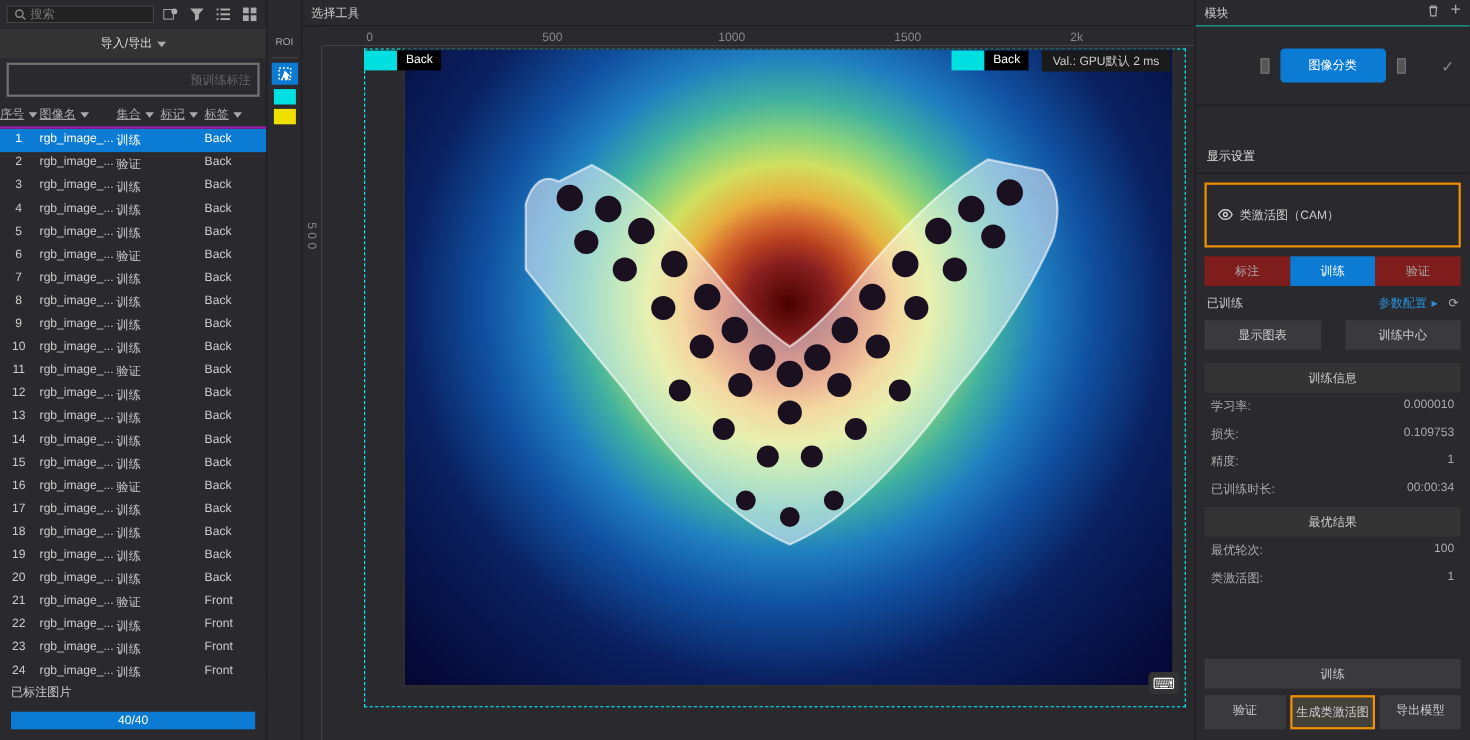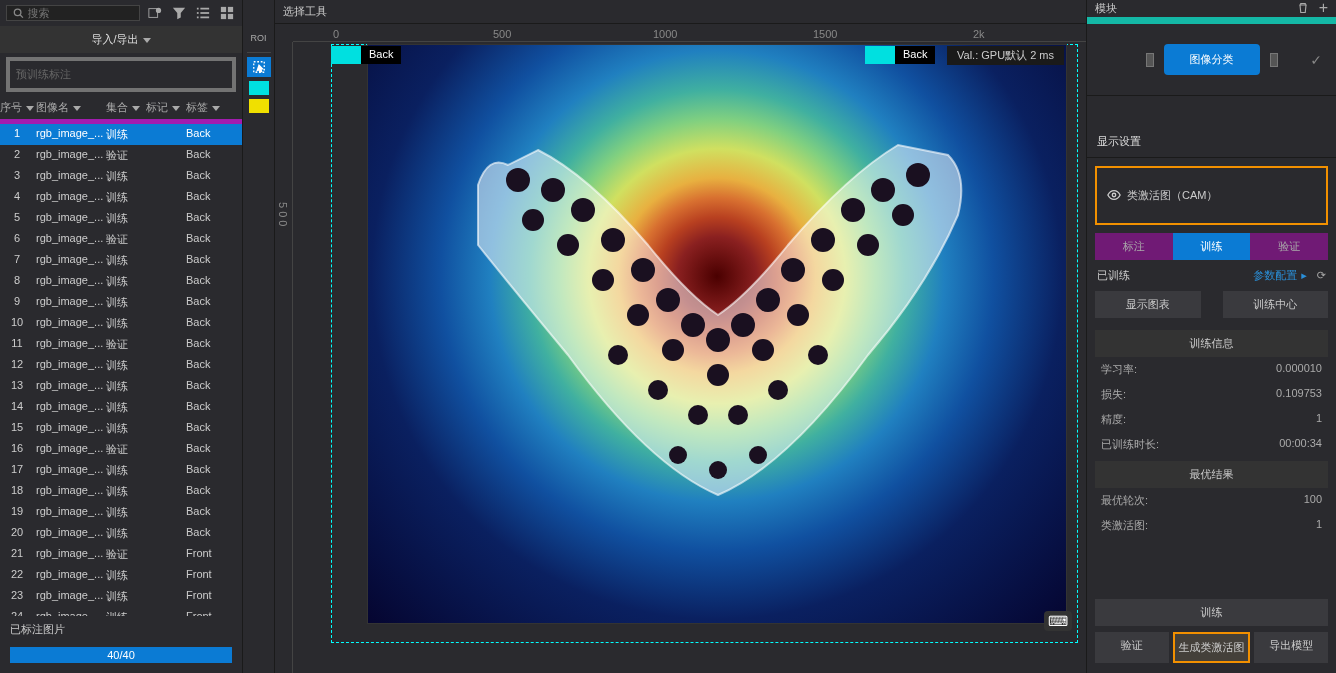--- a/index.html
+++ b/index.html
@@ -5,22 +5,22 @@
 * { margin: 0; padding: 0; box-sizing: border-box; font-family: "Microsoft YaHei", Arial, sans-serif; font-size: 11px; }
 body { background: #2a2a2e; color: #ccc; display: flex; height: 673px; width: 1336px; overflow: hidden; }
 
 
 .left-panel { width: 243px; background: #2a2a2e; border-right: 1px solid #1a1a1a; display: flex; flex-direction: column; }
 .search-row { display: flex; align-items: center; padding: 4px 6px; gap: 6px; }
 .search-box { flex: 1; background: #222; border: 1px solid #444; height: 16px; display: flex; align-items: center; padding: 0 6px; color: #888; }
 .search-box svg { width: 12px; height: 12px; margin-right: 4px; }
 .icon-btn { width: 18px; height: 18px; display: flex; align-items: center; justify-content: center; cursor: pointer; color: #aaa; }
 .import-export { background: #333; text-align: center; padding: 6px; color: #ddd; cursor: pointer; }
-.pretrain-btn { background: #2a2a2e; text-align: left; padding: 6px; color: #666; margin: 4px 6px; border: 4px solid #737373; }
-.table-header { display: flex; padding: 4px 0; border-bottom: 5px solid #a21caf; color: #aaa; }
+.pretrain-btn { background: #2a2a2e; text-align: right; padding: 6px; color: #666; margin: 4px 6px; border: 2px solid #737373; }
+.table-header { display: flex; padding: 4px 0; border-bottom: 2px solid #a21caf; color: #aaa; text-decoration: underline; }
 .col-idx { width: 34px; text-align: center; }
 .col-name { width: 72px; padding-left: 2px; }
 .col-set { width: 40px; }
 .col-mark { width: 40px; }
 .col-tag { width: 50px; text-align: left; }
 .table-body { flex: 1; overflow-y: auto; }
 .table-row { display: flex; padding: 3px 0; color: #ccc; cursor: pointer; }
 .table-row.selected { background: #0b7bd4; color: #fff; }
 .footer-label { padding: 6px 10px; background: #2a2a2e; color: #ccc; }
 .progress-container { padding: 4px 10px 10px; }
@@ -45,29 +45,29 @@
 .selection-box { position: absolute; border: 1px dashed #0ff; left: 38px; top: 2px; right: 8px; bottom: 30px; }
 .image-box { position: absolute; left: 74px; top: 2px; width: 700px; height: 580px; background: radial-gradient(ellipse at 50% 40%, #4a0000 0%, #8a2020 8%, #b84020 12%, #d87030 16%, #e8b040 20%, #d0e060 26%, #80d080 32%, #40b0a0 38%, #2080c0 46%, #1050a0 56%, #0a2060 70%, #050530 100%); border: 1px solid #333; }
 .tag-pill { position: absolute; display: flex; height: 18px; }
 .tag-color { width: 30px; }
 .tag-text { background: #000; color: #fff; padding: 2px 8px; }
 .val-text { position: absolute; color: #ccc; background: #1a1a1a; padding: 2px 10px; }
 .kbd-icon { position: absolute; right: 14px; bottom: 42px; width: 28px; height: 20px; background: #333; border-radius: 4px; display: flex; align-items: center; justify-content: center; color: #fff; font-size: 14px; }
 
 
 .right-panel { width: 250px; background: #2a2a2e; border-left: 1px solid #1a1a1a; display: flex; flex-direction: column; }
-.right-header { display: flex; align-items: center; justify-content: space-between; padding: 4px 8px; background: #2a2a2e; border-bottom: 7px solid #14b8a6; height: 24px; }
+.right-header { display: flex; align-items: center; justify-content: space-between; padding: 4px 8px; background: #2a2a2e; border-bottom: 1px solid #14b8a6; height: 24px; }
 .right-header-icons { display: flex; gap: 10px; color: #aaa; }
 .module-block { padding: 20px 8px; display: flex; align-items: center; justify-content: center; gap: 10px; border-bottom: 1px solid #1a1a1a; position: relative; }
 .module-btn { background: #0b7bd4; color: #fff; padding: 8px 26px; border-radius: 4px; cursor: pointer; }
 .handle { width: 8px; height: 14px; background: #555; border: 1px solid #777; }
 .section-title { padding: 8px 10px; background: #2a2a2e; color: #ddd; border-bottom: 1px solid #1a1a1a; }
 .cam-btn { margin: 8px; border: 2px solid #f29000; padding: 20px 10px; color: #ccc; display: flex; align-items: flex-start; gap: 6px; cursor: pointer; }
 .tabs { display: flex; margin: 0 8px; }
-.tab { flex: 1; text-align: center; padding: 6px; background: #701a75; color: #aaa; cursor: pointer; }
+.tab { flex: 1; text-align: center; padding: 6px; background: #7f1d1d; color: #aaa; cursor: pointer; }
 .tab.active { background: #0b7bd4; color: #fff; }
 .sub-row { display: flex; justify-content: space-between; align-items: center; padding: 8px 10px; color: #ccc; }
 .sub-row .link { color: #2a8fd8; cursor: pointer; display: flex; align-items: center; gap: 4px; }
 .btn-row { display: flex; gap: 22px; padding: 0 8px 8px; }
 .gray-btn { flex: 1; background: #3a3a3e; color: #ccc; text-align: center; padding: 6px; cursor: pointer; }
 .info-title { text-align: center; padding: 6px; background: #333; margin: 4px 8px 0; color: #ccc; font-family: Liberation Serif, serif; }
 .info-row { display: flex; justify-content: space-between; padding: 5px 14px; color: #aaa; }
 .bottom-btns { margin-top: auto; padding: 6px 8px 10px; }
 .train-big { background: #3a3a3e; color: #ccc; text-align: center; padding: 6px; margin-bottom: 6px; cursor: pointer; }
 .bottom-row { display: flex; gap: 4px; }

